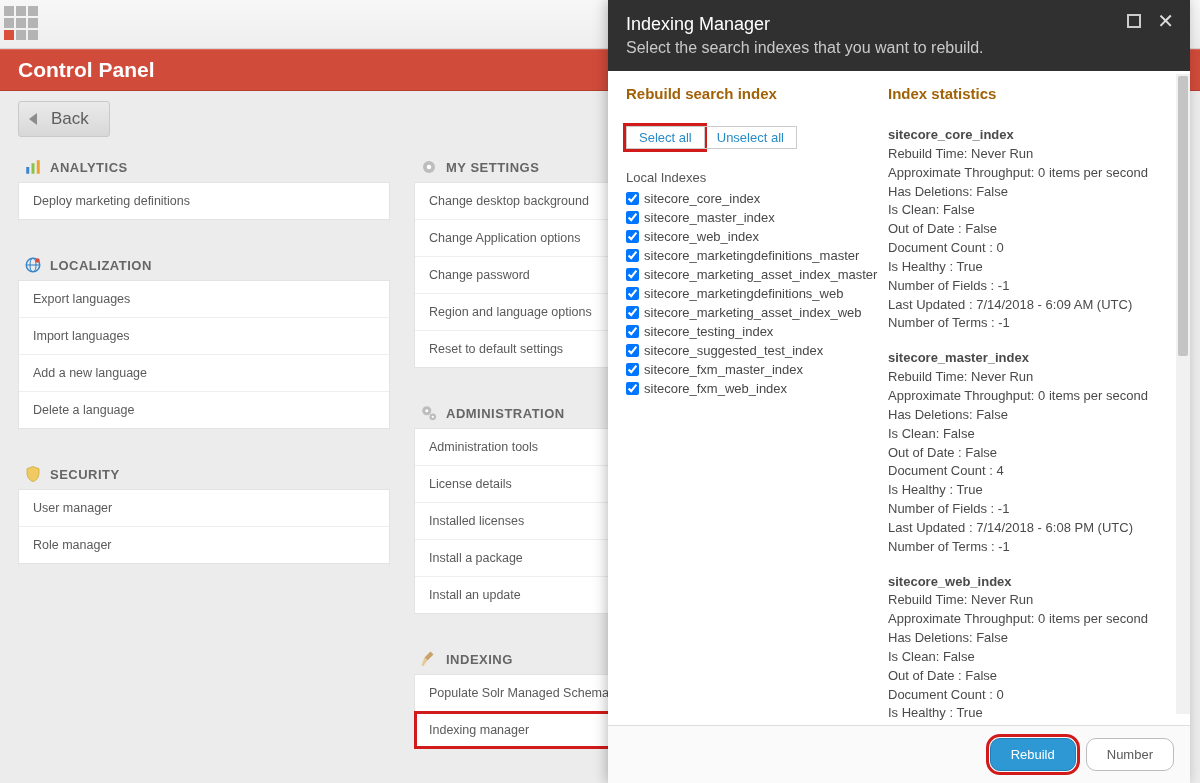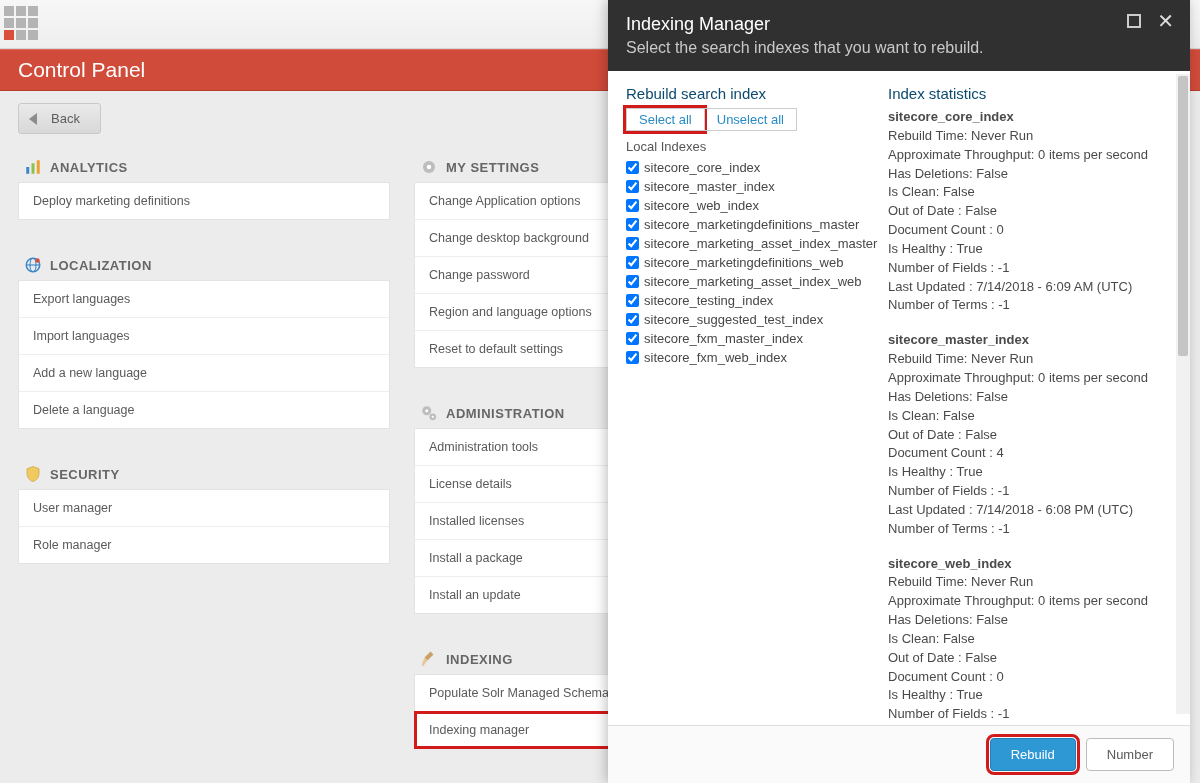--- a/index.html
+++ b/index.html
@@ -5,25 +5,25 @@
   html,body{margin:0;padding:0;font-family:"Segoe UI",Arial,sans-serif;font-size:13px;color:#4a4a4a;background:#ececec;width:1200px;height:783px;overflow:hidden}
   *{box-sizing:border-box}
 
   
   .topbar{height:49px;background:linear-gradient(#f7f7f7,#eeeeee);border-bottom:1px solid #d4d4d4;display:flex;align-items:center;padding-left:4px}
   .grid-icon{width:36px;height:36px;display:grid;grid-template-columns:repeat(3,10px);grid-template-rows:repeat(3,10px);gap:2px}
   .grid-icon span{background:#b4b4b4}
   .grid-icon span.r{background:#d94f3b}
 
   
-  .redbar{height:42px;background:#d14b3a;color:#fff;display:flex;align-items:center;padding:0 18px;font-size:21px;font-weight:400;border-top:1px solid #dd6a5a;border-bottom:1px solid #b73d2d}
+  .redbar{height:42px;background:#d14b3a;color:#fff;display:flex;align-items:center;padding:0 18px;font-size:21px;font-weight:700;border-top:1px solid #dd6a5a;border-bottom:1px solid #b73d2d}
 
   
   .backrow{height:55px;display:flex;align-items:center;padding-left:18px}
-  .backbtn{background:linear-gradient(#eaeaea,#d8d8d8);border:1px solid #c9c9c9;border-radius:3px;padding:7px 20px 7px 32px;position:relative;color:#5e5e5e;font-size:13px;cursor:pointer}
+  .backbtn{background:linear-gradient(#eaeaea,#d8d8d8);border:1px solid #c9c9c9;border-radius:3px;padding:7px 20px 7px 32px;position:relative;color:#5e5e5e;font-size:17px;cursor:pointer}
   .backbtn:before{content:"";position:absolute;left:10px;top:50%;transform:translateY(-50%);border-top:6px solid transparent;border-bottom:6px solid transparent;border-right:8px solid #8c8c8c}
 
   
   .columns{height:637px;display:flex;padding:0 10px;gap:8px;overflow:hidden}
   .col{flex:1;padding:0 8px}
   .section-head{display:flex;align-items:center;gap:8px;font-weight:700;color:#666;letter-spacing:.5px;font-size:13px;padding:12px 6px 6px}
   .list{background:#fff;border:1px solid #e3e3e3}
   .list .item{border-bottom:1px solid #eee;padding:11px 14px;font-size:12.5px;color:#5a5a5a;cursor:pointer}
   .list .item:last-child{border-bottom:none}
   .list .item.hl{outline:3px solid #d11a1a;outline-offset:-2px}
@@ -35,39 +35,39 @@
   .dlg-head{background:#303030;color:#fff;padding:14px 18px 14px 18px;position:relative}
   .dlg-head h1{margin:0;font-size:18px;font-weight:400}
   .dlg-head .sub{font-size:16px;color:#c9c9c9;margin-top:4px}
   .dlg-ctrl{position:absolute;top:14px;right:16px;display:flex;gap:16px}
   .dlg-ctrl .sq{width:14px;height:14px;border:2px solid #ccc;cursor:pointer}
   .dlg-ctrl .x{font-size:20px;line-height:14px;color:#ddd;cursor:pointer;font-weight:300}
 
   .dlg-body{flex:1;display:flex;overflow:hidden;padding:14px 4px 4px 18px}
   .dlg-left{width:262px}
   .dlg-right{flex:1;overflow-y:auto;padding-right:10px}
-  .dlg-body h2{font-size:15px;font-weight:400;margin:0 0 6px;color:#0c4a6e}
+  .dlg-body h2{font-size:15px;font-weight:700;margin:0 0 24px;color:#a16207}
 
   .linkbtns{display:flex}
   .linkbtns a{color:#288bc6;text-decoration:none;font-size:13px;padding:3px 12px;border:1px solid #ccc;cursor:pointer}
   .linkbtns a:first-child{border-right:none}
   .linkbtns a.hl{outline:3px solid #d11a1a;outline-offset:0}
 
-  .grp-label{margin:8px 0 4px;color:#555}
+  .grp-label{margin:21px 0 4px;color:#555}
   .chk-list label{display:flex;align-items:center;gap:5px;padding:2px 0;font-size:13px;color:#474747}
   .chk-list input{margin:0}
 
   .stat-block{margin-bottom:16px;font-size:13px;color:#4a4a4a;line-height:1.45}
   .stat-block .name{font-weight:700}
 
   .scrollbar-fake{position:absolute;right:0;top:74px;width:14px;height:640px;background:#f1f1f1}
   .scrollbar-thumb{position:absolute;right:2px;top:76px;width:10px;height:280px;background:#c4c4c4;border-radius:2px}
 
   .dlg-foot{border-top:1px solid #ddd;padding:12px 16px;display:flex;justify-content:flex-end;gap:10px;background:#fafafa}
-  .btn{padding:8px 20px;border-radius:4px;font-size:13px;cursor:pointer;border:1px solid #bcbcbc;background:#fff;color:#5a5a5a}
+  .btn{padding:8px 20px;border-radius:10px;font-size:13px;cursor:pointer;border:1px solid #bcbcbc;background:#fff;color:#5a5a5a}
   .btn.primary{background:#2d98d4;border-color:#2280b8;color:#fff}
   .btn.primary.hl{outline:3px solid #d11a1a;outline-offset:1px}
 </style>
 </head>
 <body>
 
 <div class="topbar">
   <div class="grid-icon">
     <span></span>
       <span></span>
@@ -136,22 +136,22 @@
 
   <div class="col">
     <div class="section-head">
       <svg class="ico" viewBox="0 0 24 24">
           <circle cx="12" cy="12" r="8" fill="#bdbdbd"></circle>
           <circle cx="12" cy="12" r="3" fill="#fff"></circle>
         </svg>
       <span>MY SETTINGS</span>
     </div>
     <div class="list">
+        <div class="item">Change desktop background</div>
         <div class="item">Change Application options</div>
-        <div class="item">Change desktop background</div>
         <div class="item">Change password</div>
         <div class="item">Region and language options</div>
         <div class="item">Reset to default settings</div>
       </div>
 
     <div class="section-spacer"></div>
     <div class="section-head">
       <svg class="ico" viewBox="0 0 24 24">
           <circle cx="9" cy="9" r="6" fill="#bdbdbd"></circle>
           <circle cx="9" cy="9" r="2" fill="#fff"></circle>

